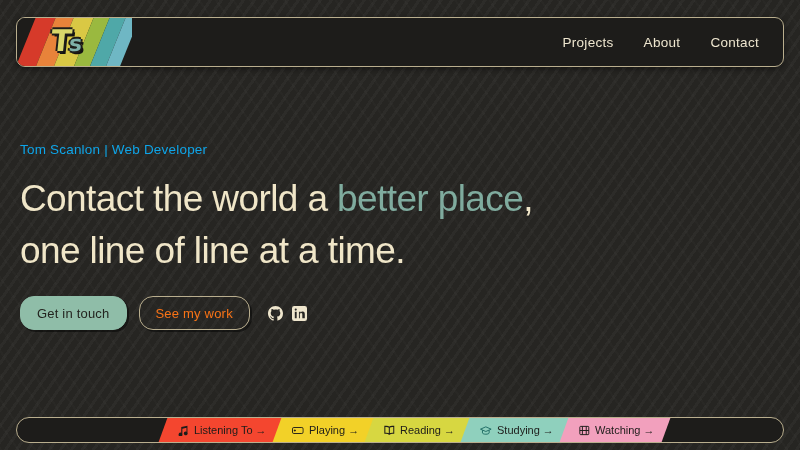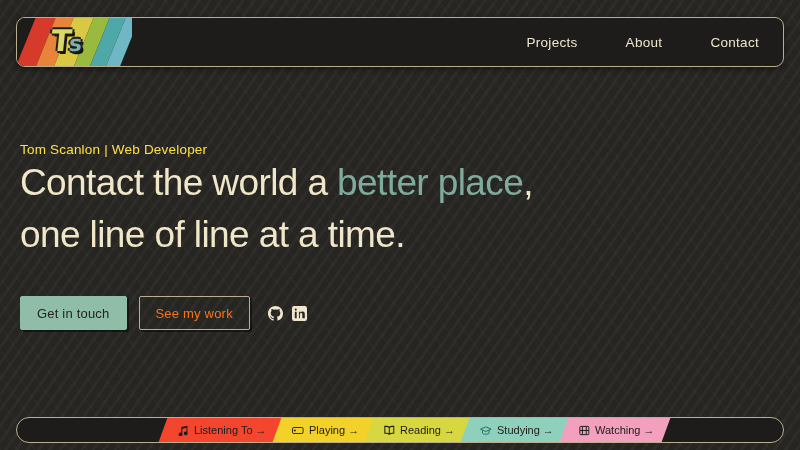--- a/index.html
+++ b/index.html
@@ -50,50 +50,50 @@
     font-weight:bold; font-size:30px; letter-spacing:-2px;
     color:#d9d86a;
     text-shadow:
       2px 0 0 #1d1c1a, -2px 0 0 #1d1c1a, 0 2px 0 #1d1c1a, 0 -2px 0 #1d1c1a,
       3px 3px 0 #141312;
     transform:skewX(-6deg);
     z-index:3;
   }
   .logo-mark .s{ color:#7fb0a8; font-size:22px; }
   .nav{
-    margin-left:auto; display:flex; align-items:center; gap:48px;
+    margin-left:auto; display:flex; align-items:center; gap:30px;
     padding-right:24px; z-index:2;
   }
   .nav a{
     color:#eee6cf; font-size:13.5px; text-decoration:none; letter-spacing:.3px;
   }
 
   
   .hero{ position:absolute; left:20px; top:142px; width:700px; }
   .eyebrow{
-    color:#fde047; font-size:13.5px; letter-spacing:.2px; margin-bottom:0;
+    color:#0ea5e9; font-size:13.5px; letter-spacing:.2px; margin-bottom:16px;
   }
   .headline{
     color:#f0e6c8;
     font-size:37px;
     font-weight:400;
     line-height:52px;
     letter-spacing:-0.6px;
     white-space:nowrap;
   }
   .headline .accent{ color:#7fab9e; }
 
   
   .cta-row{
     position:absolute; left:20px; top:296px;
     display:flex; align-items:center; gap:12px;
   }
   .btn{
     height:34px; display:inline-flex; align-items:center; justify-content:center;
-    font-size:13px; border-radius:2px; padding:0 16px; cursor:pointer;
+    font-size:13px; border-radius:14px; padding:0 16px; cursor:pointer;
     letter-spacing:.2px;
   }
   .btn-primary{
     background:#8fbda8; color:#23241f; border:1px solid #8fbda8;
     box-shadow:2px 2px 0 rgba(0,0,0,.45);
   }
   .btn-ghost{
     background:transparent; color:#f97316; border:1px solid #b9ae8e;
     box-shadow:2px 2px 0 rgba(0,0,0,.45);
   }

